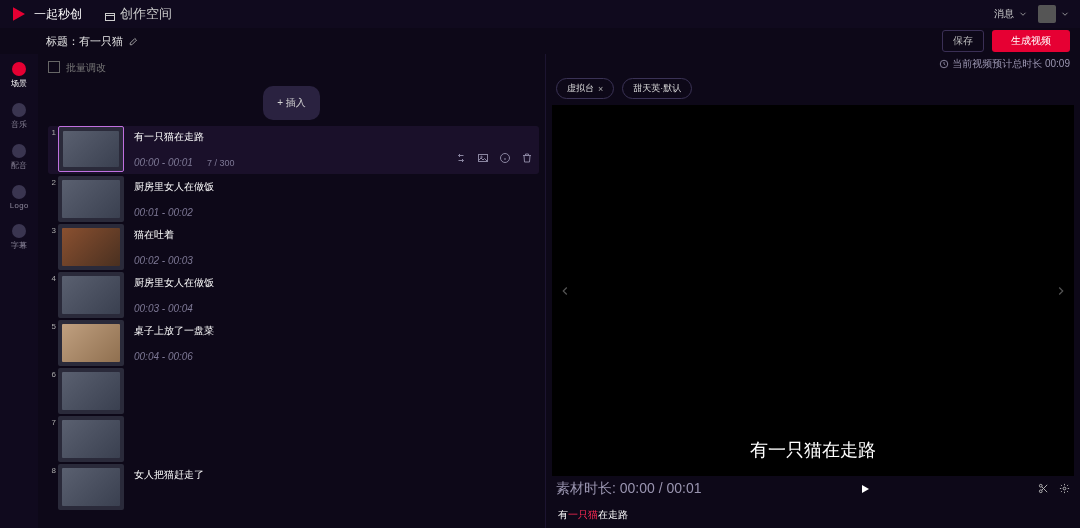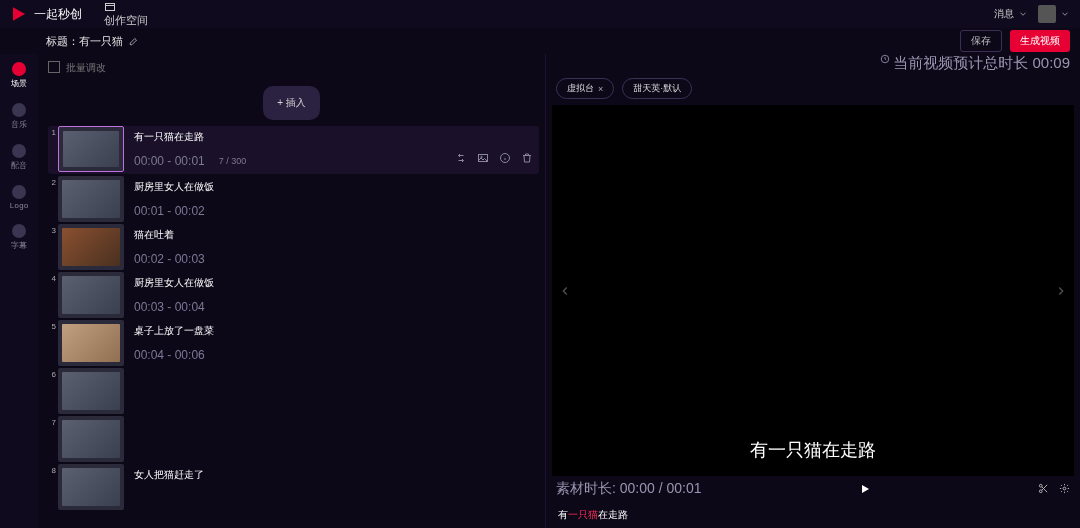--- a/index.html
+++ b/index.html
@@ -14,21 +14,21 @@
 
 
 .topbar {
   height: 28px;
   display: flex; align-items: center;
   padding: 0 10px;
   background: #100a1e;
 }
 .topbar .logo-icon { width: 18px; height: 18px; color: #e60033; margin-right: 6px; }
 .topbar .brand { font-size: 12px; font-weight: 500; }
-.topbar .workspace { margin-left: 22px; font-size: 11px; display: flex; align-items: flex-start; color: #ccc; flex-direction: column; }
+.topbar .workspace { margin-left: 22px; font-size: 13px; display: flex; align-items: flex-end; color: #ccc; }
 .topbar .workspace svg { width: 12px; height: 12px; margin-right: 4px; }
 .topbar .spacer { flex: 1; }
 .topbar .msg { font-size: 10px; color: #ccc; margin-right: 10px; display: flex; align-items: center; }
 .topbar .avatar { width: 18px; height: 18px; background: #555; border-radius: 2px; }
 .topbar .chev { width: 10px; height: 10px; margin-left: 4px; color: #aaa; }
 
 
 .header-row {
   height: 26px; display: flex; align-items: center;
   padding: 0 0 0 46px;
@@ -36,21 +36,21 @@
 .header-row .title { font-size: 11px; color: #e5e5e5; }
 .header-row .edit-ic { width: 10px; height: 10px; margin-left: 6px; color: #bbb; }
 .header-row .spacer { flex: 1; }
 .btn-secondary {
   border: 1px solid #3a2f55;
   background: transparent; color: #bbb;
   font-size: 10px; padding: 3px 10px; border-radius: 3px;
 }
 .btn-primary {
   background: #e60033; color: #fff; border: none;
-  font-size: 10px; padding: 4px 10px; border-radius: 3px;
+  font-size: 10px; padding: 4px 19px; border-radius: 3px;
   margin-left: 8px; margin-right: 10px;
 }
 
 
 .main { display: flex; height: calc(100% - 54px); }
 
 
 .rail {
   width: 38px; background: #100a1e;
   display: flex; flex-direction: column; align-items: center;
@@ -106,40 +106,40 @@
   border-radius: 2px; flex-shrink: 0;
   position: relative; overflow: hidden;
 }
 .scene.sel .thumb { border: 1px solid #c070e0; }
 .scene .thumb-inner { position: absolute; inset: 4px; background: linear-gradient(135deg,#5a6070,#3a4050); border-radius: 1px; }
 .scene .meta {
   flex: 1; padding: 4px 10px;
   display: flex; flex-direction: column; justify-content: space-between;
 }
 .scene .st { font-size: 10px; color: #fff; }
-.scene .tm { font-size: 12px; color: #7d7895; }
+.scene .tm { font-size: 10px; color: #7d7895; font-style: italic; }
 .scene.sel {
   background: rgba(60,40,90,0.28);
   padding-bottom: 2px;
 }
 .scene.sel .meta .row2 { display: flex; align-items: center; }
 .scene.sel .meta .count { font-size: 9px; color: #7d7895; margin-left: 14px; }
 .scene.sel .tools {
   display: flex; align-items: flex-end; gap: 10px;
   color: #8a85a0; padding: 0 6px 6px 0;
 }
 .scene.sel .tools svg { width: 12px; height: 12px; }
 
 
 .right-panel {
   flex: 1; display: flex; flex-direction: column;
 }
 .info-row {
-  display: flex; justify-content: flex-end; align-items: flex-start;
-  height: 20px; padding: 0 10px; font-size: 15px; color: #9a95b0;
+  display: flex; justify-content: flex-end; align-items: center;
+  height: 20px; padding: 0 10px; font-size: 10px; color: #9a95b0;
 }
 .info-row svg { width: 10px; height: 10px; margin-right: 3px; }
 
 .chips-row {
   display: flex; gap: 8px; padding: 4px 10px 6px 10px;
 }
 .chip {
   border: 1px solid #3a3255; background: transparent;
   border-radius: 12px; font-size: 9px; color: #ddd;
   padding: 3px 10px; display: flex; align-items: center;

